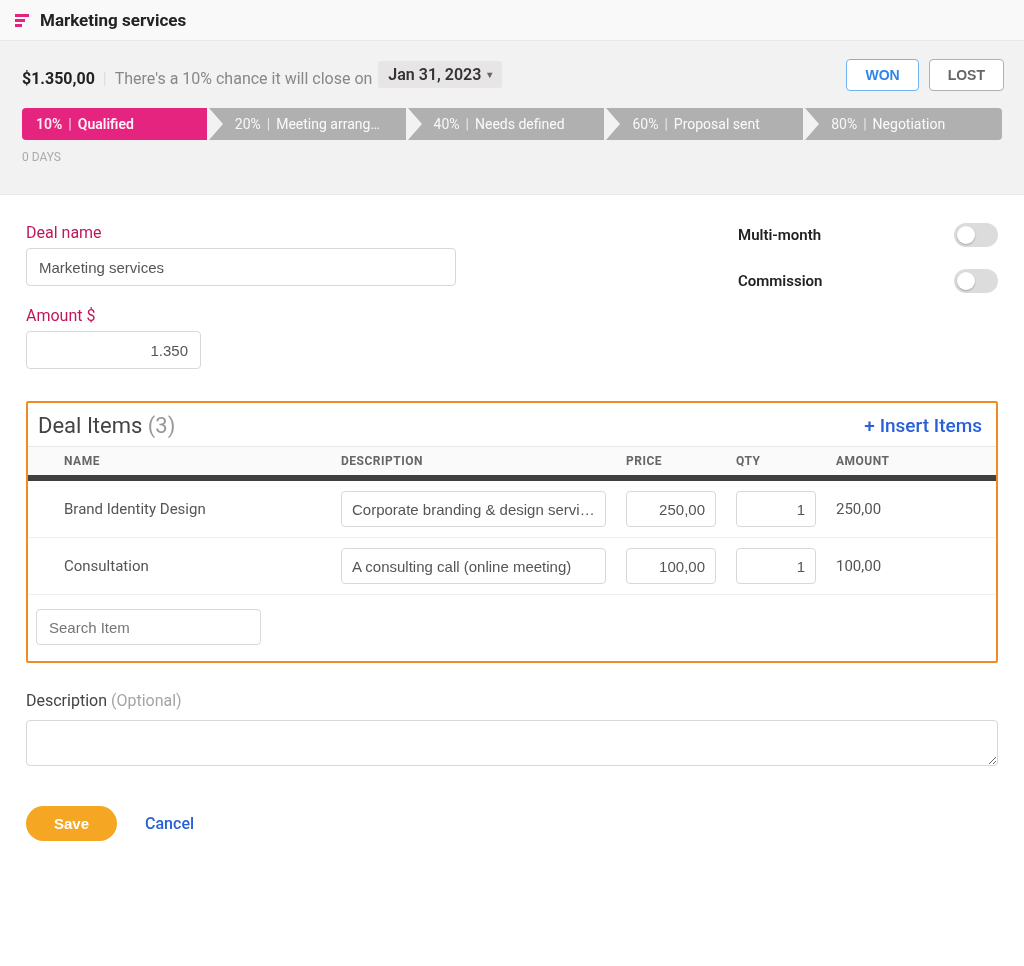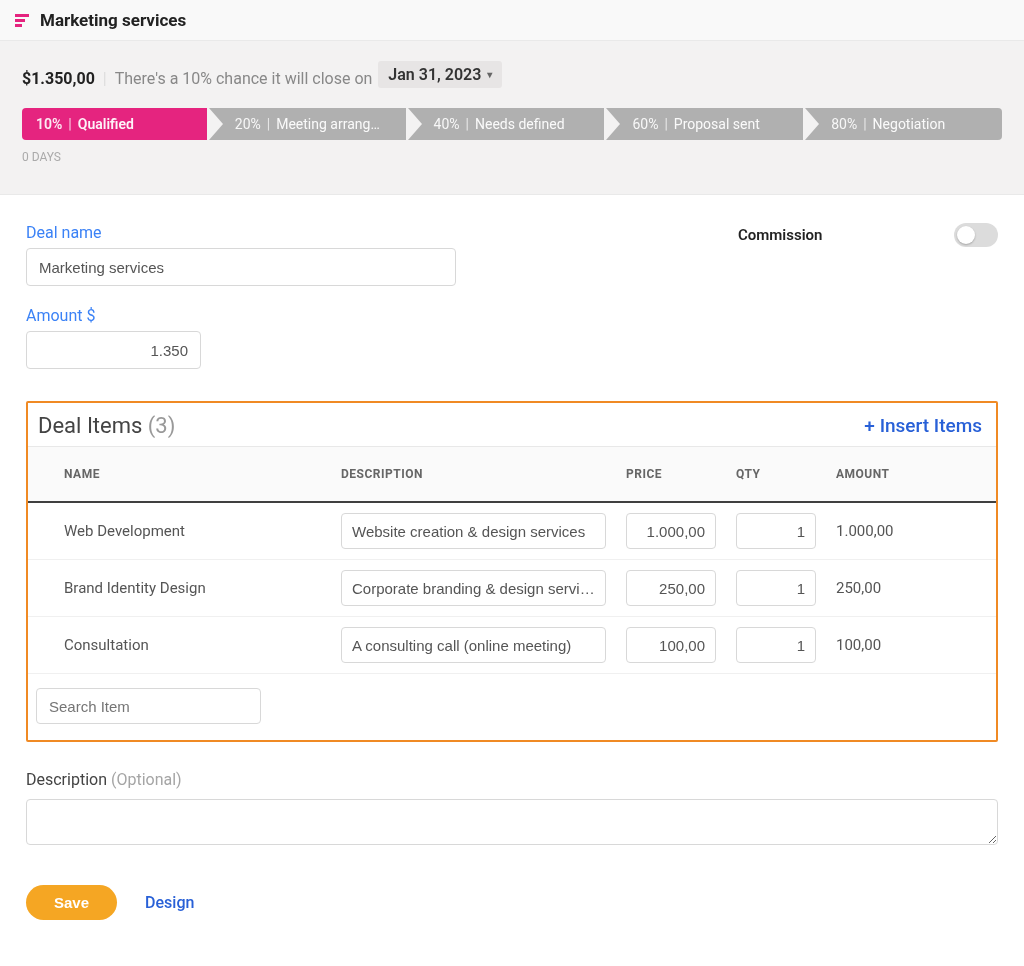--- a/index.html
+++ b/index.html
@@ -79,21 +79,21 @@
   .stage .bar { opacity: .7; margin: 0 6px; }
   .stage .lbl { opacity: .95; }
   .stage-meta { margin-top: 10px; font-size: 12px; color: #aaa; }
 
   
   .form-area { padding: 28px 26px 40px 26px; }
   .row-top { display: flex; gap: 40px; }
   .left-col { flex: 1; max-width: 430px; }
   .right-col { min-width: 260px; margin-left: auto; }
   .form-group { margin-bottom: 20px; }
-  .label { font-size: 16px; color: #3b82f6; margin-bottom: 6px; }
+  .label { font-size: 16px; color: #be185d; margin-bottom: 6px; }
   .input {
     width: 100%; height: 38px; padding: 6px 12px;
     font-size: 15px; color: #555;
     border: 1px solid #d8d8d8; border-radius: 4px; background: #fff;
   }
   .input-small { width: 175px; text-align: right; }
   .toggle-row {
     display: flex; justify-content: space-between; align-items: center;
     margin-bottom: 22px;
   }
@@ -118,22 +118,22 @@
   .deal-items-head {
     display: flex; justify-content: space-between; align-items: center;
     padding: 10px 14px 8px 10px;
   }
   .deal-items-title { font-size: 22px; color: #444; }
   .deal-items-title .ct { color: #999; font-weight: 400; }
   .insert-link { color: #2860d7; font-size: 19px; font-weight: 500; cursor: pointer; }
   .tbl { width: 100%; border-collapse: collapse; }
   .tbl th {
     font-size: 12px; letter-spacing: .5px; color: #666;
-    background: #fafafa; border-top: 1px solid #e8e8e8; border-bottom: 2px solid #404040;
-    padding: 20px 10px; text-align: left; font-weight: 700;
+    background: #fafafa; border-top: 1px solid #e8e8e8; border-bottom: 6px solid #404040;
+    padding: 7px 10px; text-align: left; font-weight: 700;
   }
   .tbl th.r, .tbl td.r { text-align: left; }
   .tbl td {
     padding: 10px 10px; border-bottom: 1px solid #f0f0f0;
     font-size: 15px; color: #555;
   }
   .tbl td:first-child, .tbl th:first-child { padding-left: 36px; }
   .cell-input {
     width: 100%; height: 36px; padding: 6px 10px;
     border: 1px solid #d8d8d8; border-radius: 4px; font-size: 15px; color:#555;
@@ -187,20 +187,24 @@
   <div class="amount-line">
     <span class="amount-value">$1.350,00</span>
     <span class="pipe">|</span>
     <span class="close-info">There's a 10% chance it will close on</span>
     <span class="close-date">
       <span>Jan 31, 2023</span>
       <span class="chev">▾</span>
     </span>
   </div>
 
+  <div class="action-buttons">
+    <button class="btn btn-won">WON</button>
+    <button class="btn btn-lost">LOST</button>
+  </div>
 
   <div class="pipeline">
     <div class="stage active">
       <span class="pct">10%</span>
       <span class="bar">|</span>
       <span class="lbl">Qualified</span>
     </div>
     <div class="stage">
       <span class="pct">20%</span>
       <span class="bar">|</span>
@@ -231,20 +235,24 @@
       <div class="form-group">
         <div class="label">Deal name</div>
         <input class="input" value="Marketing services" style="">
       </div>
       <div class="form-group">
         <div class="label">Amount $</div>
         <input class="input input-small" value="1.350" style="">
       </div>
     </div>
     <div class="right-col">
+      <div class="toggle-row">
+        <span class="toggle-label">Multi-month</span>
+        <span class="toggle"></span>
+      </div>
       <div class="toggle-row">
         <span class="toggle-label">Commission</span>
         <span class="toggle"></span>
       </div>
     </div>
   </div>
 
   <div class="deal-items-box">
     <div class="deal-items-head">
       <div class="deal-items-title">
@@ -259,28 +267,20 @@
       <tr>
         <th>NAME</th>
         <th class="col-desc">DESCRIPTION</th>
         <th class="r col-price">PRICE</th>
         <th class="r col-qty">QTY</th>
         <th class="r col-amt">AMOUNT</th>
         <th style="width:40px"></th>
       </tr>
       </thead>
       <tbody>
-      <tr>
-        <td>Web Development</td>
-        <td><input class="cell-input" value="Website creation &amp; design services" style=""></td>
-        <td><input class="cell-input num" value="1.000,00" style=""></td>
-        <td><input class="cell-input num" value="1" style=""></td>
-        <td class="r">1.000,00</td>
-        <td></td>
-      </tr>
       <tr>
         <td>Brand Identity Design</td>
         <td><input class="cell-input" value="Corporate branding &amp; design services" style=""></td>
         <td><input class="cell-input num" value="250,00" style=""></td>
         <td><input class="cell-input num" value="1" style=""></td>
         <td class="r">250,00</td>
         <td></td>
       </tr>
       <tr>
         <td>Consultation</td>
@@ -297,15 +297,15 @@
   </div>
 
   <div class="desc-block">
     <span class="desc-label">Description</span>
     <span class="desc-opt">(Optional)</span>
     <textarea class="desc-area" style=""></textarea>
   </div>
 
   <div class="footer">
     <button class="save-btn">Save</button>
-    <span class="cancel-link">Design</span>
+    <span class="cancel-link">Cancel</span>
   </div>
 </div>
 
 </body></html>

